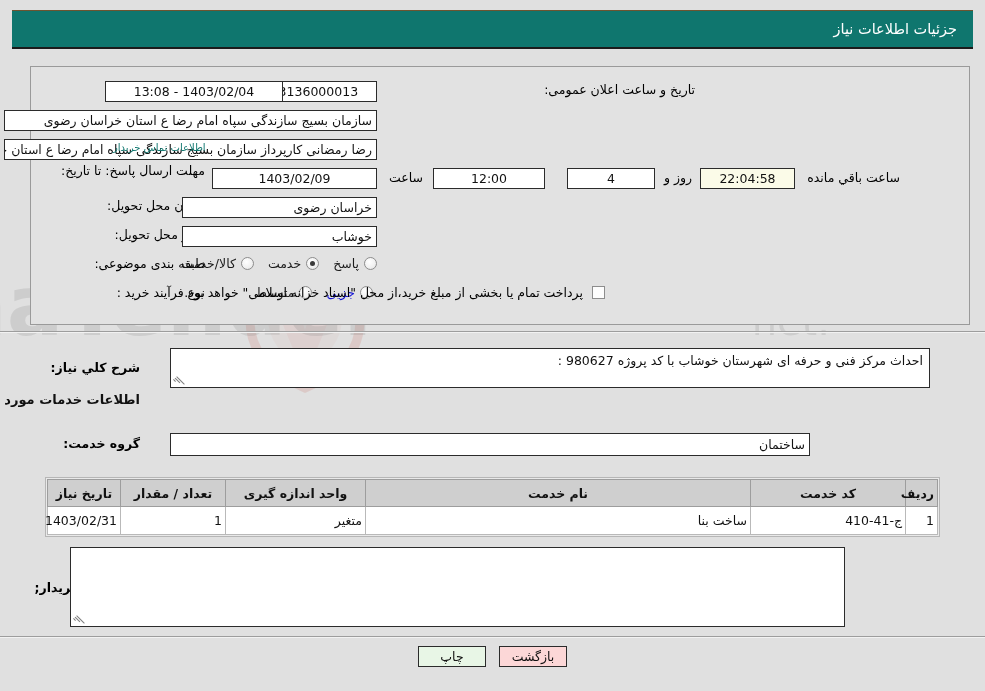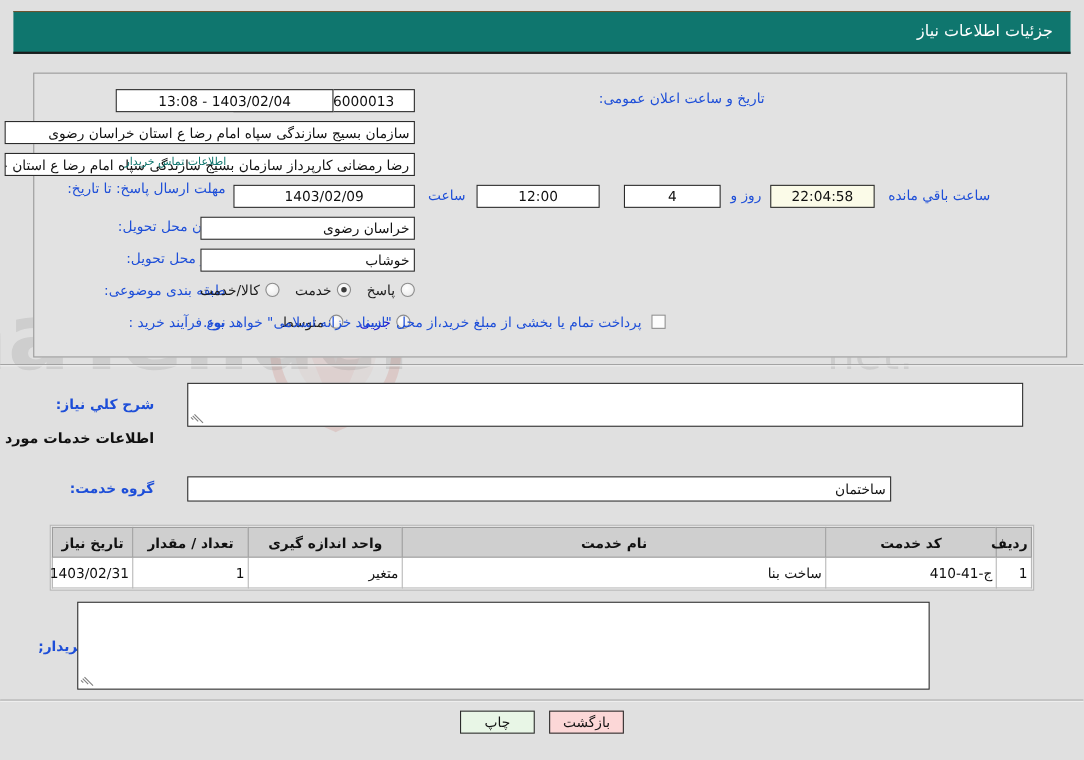--- a/index.html
+++ b/index.html
@@ -71,21 +71,21 @@
   
   .row {
     position: absolute;
     display: flex;
     align-items: center;
     flex-direction: row;
     white-space: nowrap;
   }
   .lbl {
     font-size: 12.5px;
-    color: #1d4ed8;
+    color: #000000;
     text-align: right;
     white-space: nowrap;
   }
   .lbl.bold { font-weight: bold; }
 
   .fld {
     box-sizing: border-box;
     border: 1px solid #2b2b2b;
     background: #ffffff;
     height: 21px;
@@ -273,21 +273,21 @@
 
 <div class="row" style="right:780px; top:82px; z-index:3;">
   <span class="lbl">شماره نیاز:</span>
 </div>
 <div class="fld" style="position:absolute; right:608px; top:81px; width:165px; z-index:3;">1103093136000013</div>
 
 <div class="row" style="right:290px; top:82px; z-index:3;">
   <span class="lbl">تاریخ و ساعت اعلان عمومی:</span>
 </div>
 
-<div class="fld" style="position:absolute; left:105px; top:81px; width:198px; z-index:3;">1403/02/04 - 13:08</div>
+<div class="fld" style="position:absolute; left:105px; top:81px; width:178px; z-index:3;">1403/02/04 - 13:08</div>
 
 <div class="row" style="right:780px; top:111px; z-index:3;">
   <span class="lbl">نام دستگاه خریدار:</span>
 </div>
 <div class="fld rtl-text" style="position:absolute; right:608px; top:110px; width:373px; z-index:3;">سازمان بسیج سازندگی سپاه امام رضا  ع  استان خراسان رضوی</div>
 
 <div class="row" style="right:780px; top:140px; z-index:3;">
   <span class="lbl">ایجاد کننده درخواست:</span>
 </div>
 <div class="fld rtl-text" style="position:absolute; right:608px; top:139px; width:373px; z-index:3;">رضا رمضانی کارپرداز سازمان بسیج سازندگی سپاه امام رضا  ع  استان خراسان</div>
@@ -337,20 +337,21 @@
 </div>
 <div class="row" style="right:380px; top:285px; z-index:3;">
   <span class="chk"></span>
   <span class="lbl" style="margin-right:9px;">پرداخت تمام یا بخشی از مبلغ خرید،از محل "اسناد خزانه اسلامی" خواهد بود.</span>
 </div>
 
 <div class="hr-sep" id="sep1"></div>
 
 <span class="lbl bold" style="position:absolute; right:845px; top:360px; z-index:3;">شرح کلي نیاز:</span>
 <div class="ta" style="position:absolute; right:55px; left:170px; top:348px; height:40px; z-index:3;">
+  <div class="tatext">احداث مرکز فنی و حرفه ای شهرستان خوشاب با کد پروژه 980627 :</div>
   <span class="grip">
       <i></i>
       <i></i>
       <i></i>
     </span>
 </div>
 
 <span class="sechead" style="right:845px; top:392px; z-index:3;">اطلاعات خدمات مورد نیاز</span>
 
 <span class="lbl bold" style="position:absolute; right:845px; top:436px; z-index:3;">گروه خدمت:</span>

